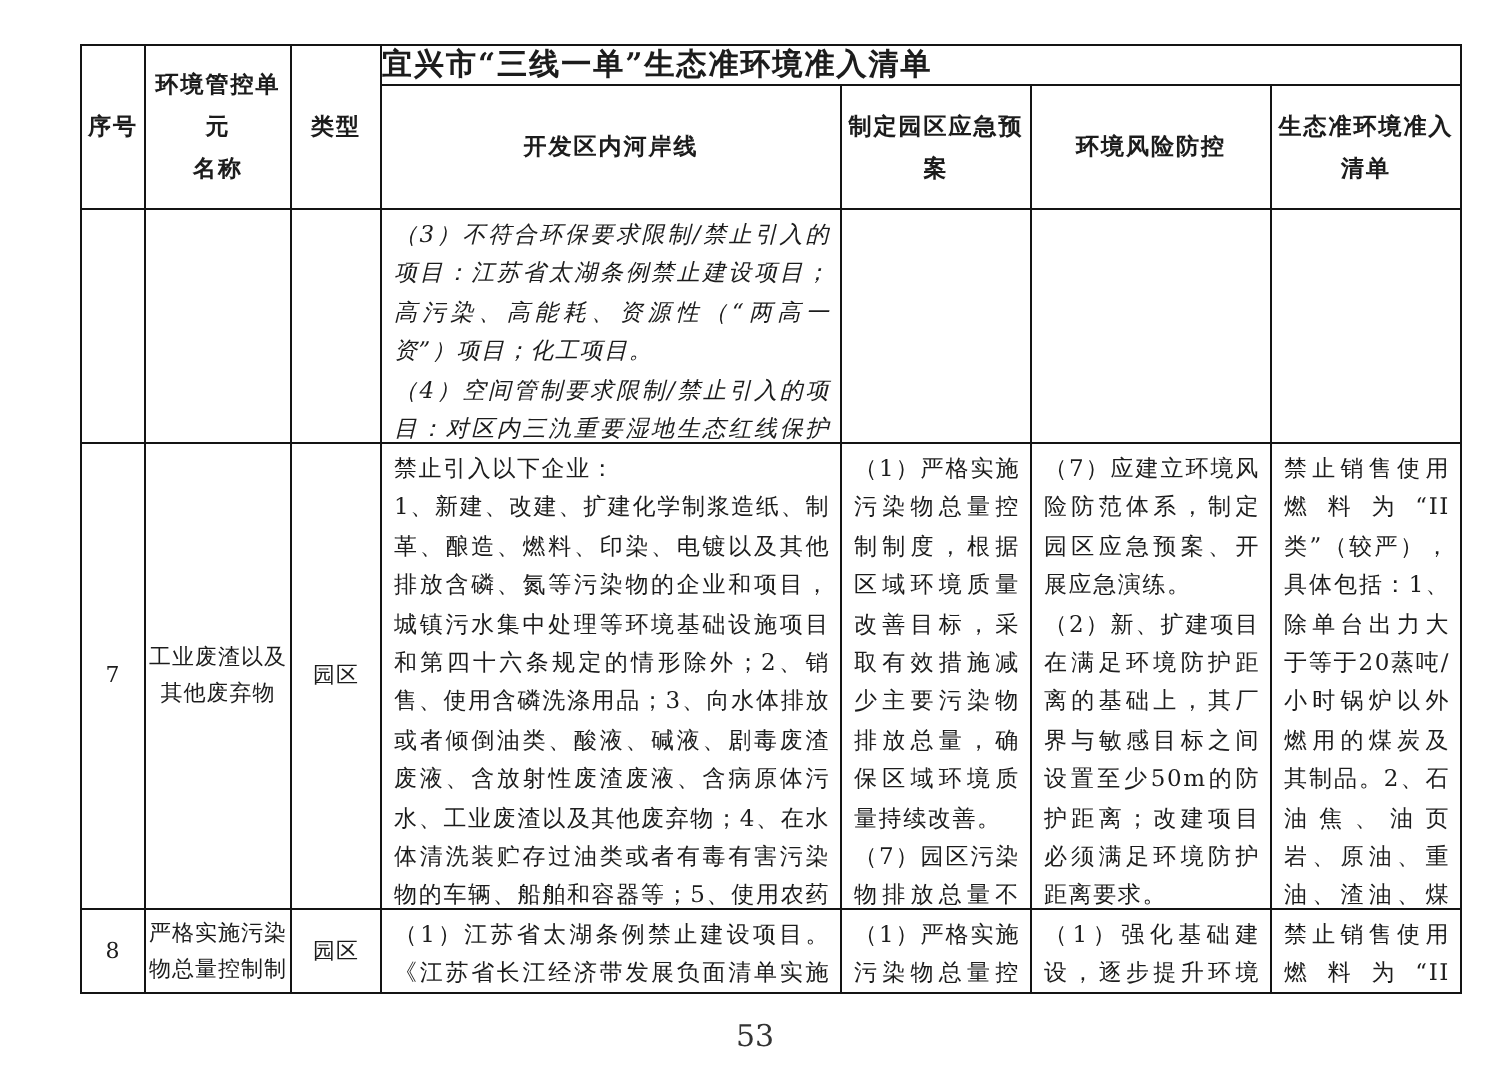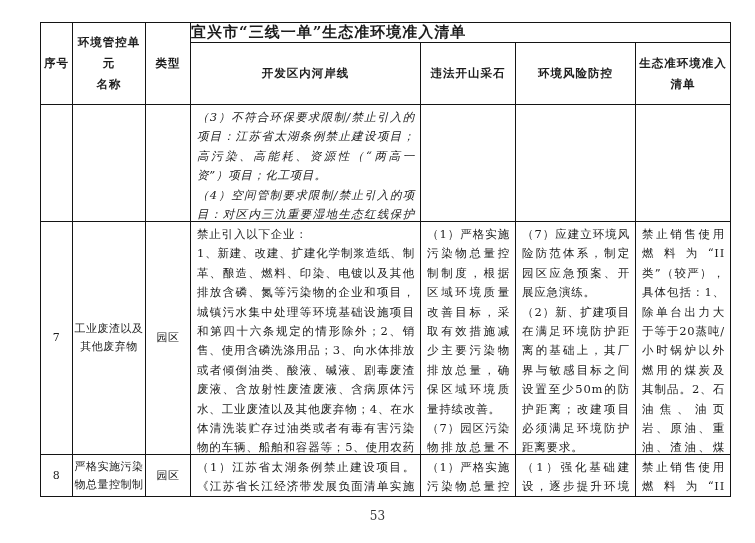--- a/index.html
+++ b/index.html
@@ -66,21 +66,21 @@
     white-space:pre-wrap;
     word-break:break-all;
   }
   tr.r0 .cellbox{height:116px;font-style:italic;}
   tr.r7 .cellbox{height:232px;}
   tr.r8 .cellbox{height:41px;}
   .page-number{
     position:absolute;
     left:0;top:509px;width:755px;
     text-align:center;
-    font-size:12px;
+    font-size:15px;
     color:#333;
   }
 </style>
 </head>
 <body>
 
 <div class="page">
 
   <table class="admit">
     <colgroup>
@@ -97,21 +97,21 @@
         <tr>
       <td class="head-cell" rowspan="2">序号</td>
       <td class="head-cell" rowspan="2" style="white-space:pre-wrap">环境管控单元
 名称</td>
       <td class="head-cell" rowspan="2">类型</td>
       <td class="title-cell" colspan="4">宜兴市“三线一单”生态准环境准入清单</td>
     </tr>
 
     <tr>
       <td class="head-cell">开发区内河岸线</td>
-      <td class="head-cell">违法开山采石</td>
+      <td class="head-cell">制定园区应急预案</td>
       <td class="head-cell">环境风险防控</td>
       <td class="head-cell">生态准环境准入清单</td>
     </tr>
 
     <tr class="r0">
       <td class="center-cell"></td>
       <td class="center-cell"></td>
       <td class="center-cell"></td>
       <td class="content-cell">
             <div class="cellbox">（3）不符合环保要求限制/禁止引入的项目：江苏省太湖条例禁止建设项目；高污染、高能耗、资源性（“两高一资”）项目；化工项目。

